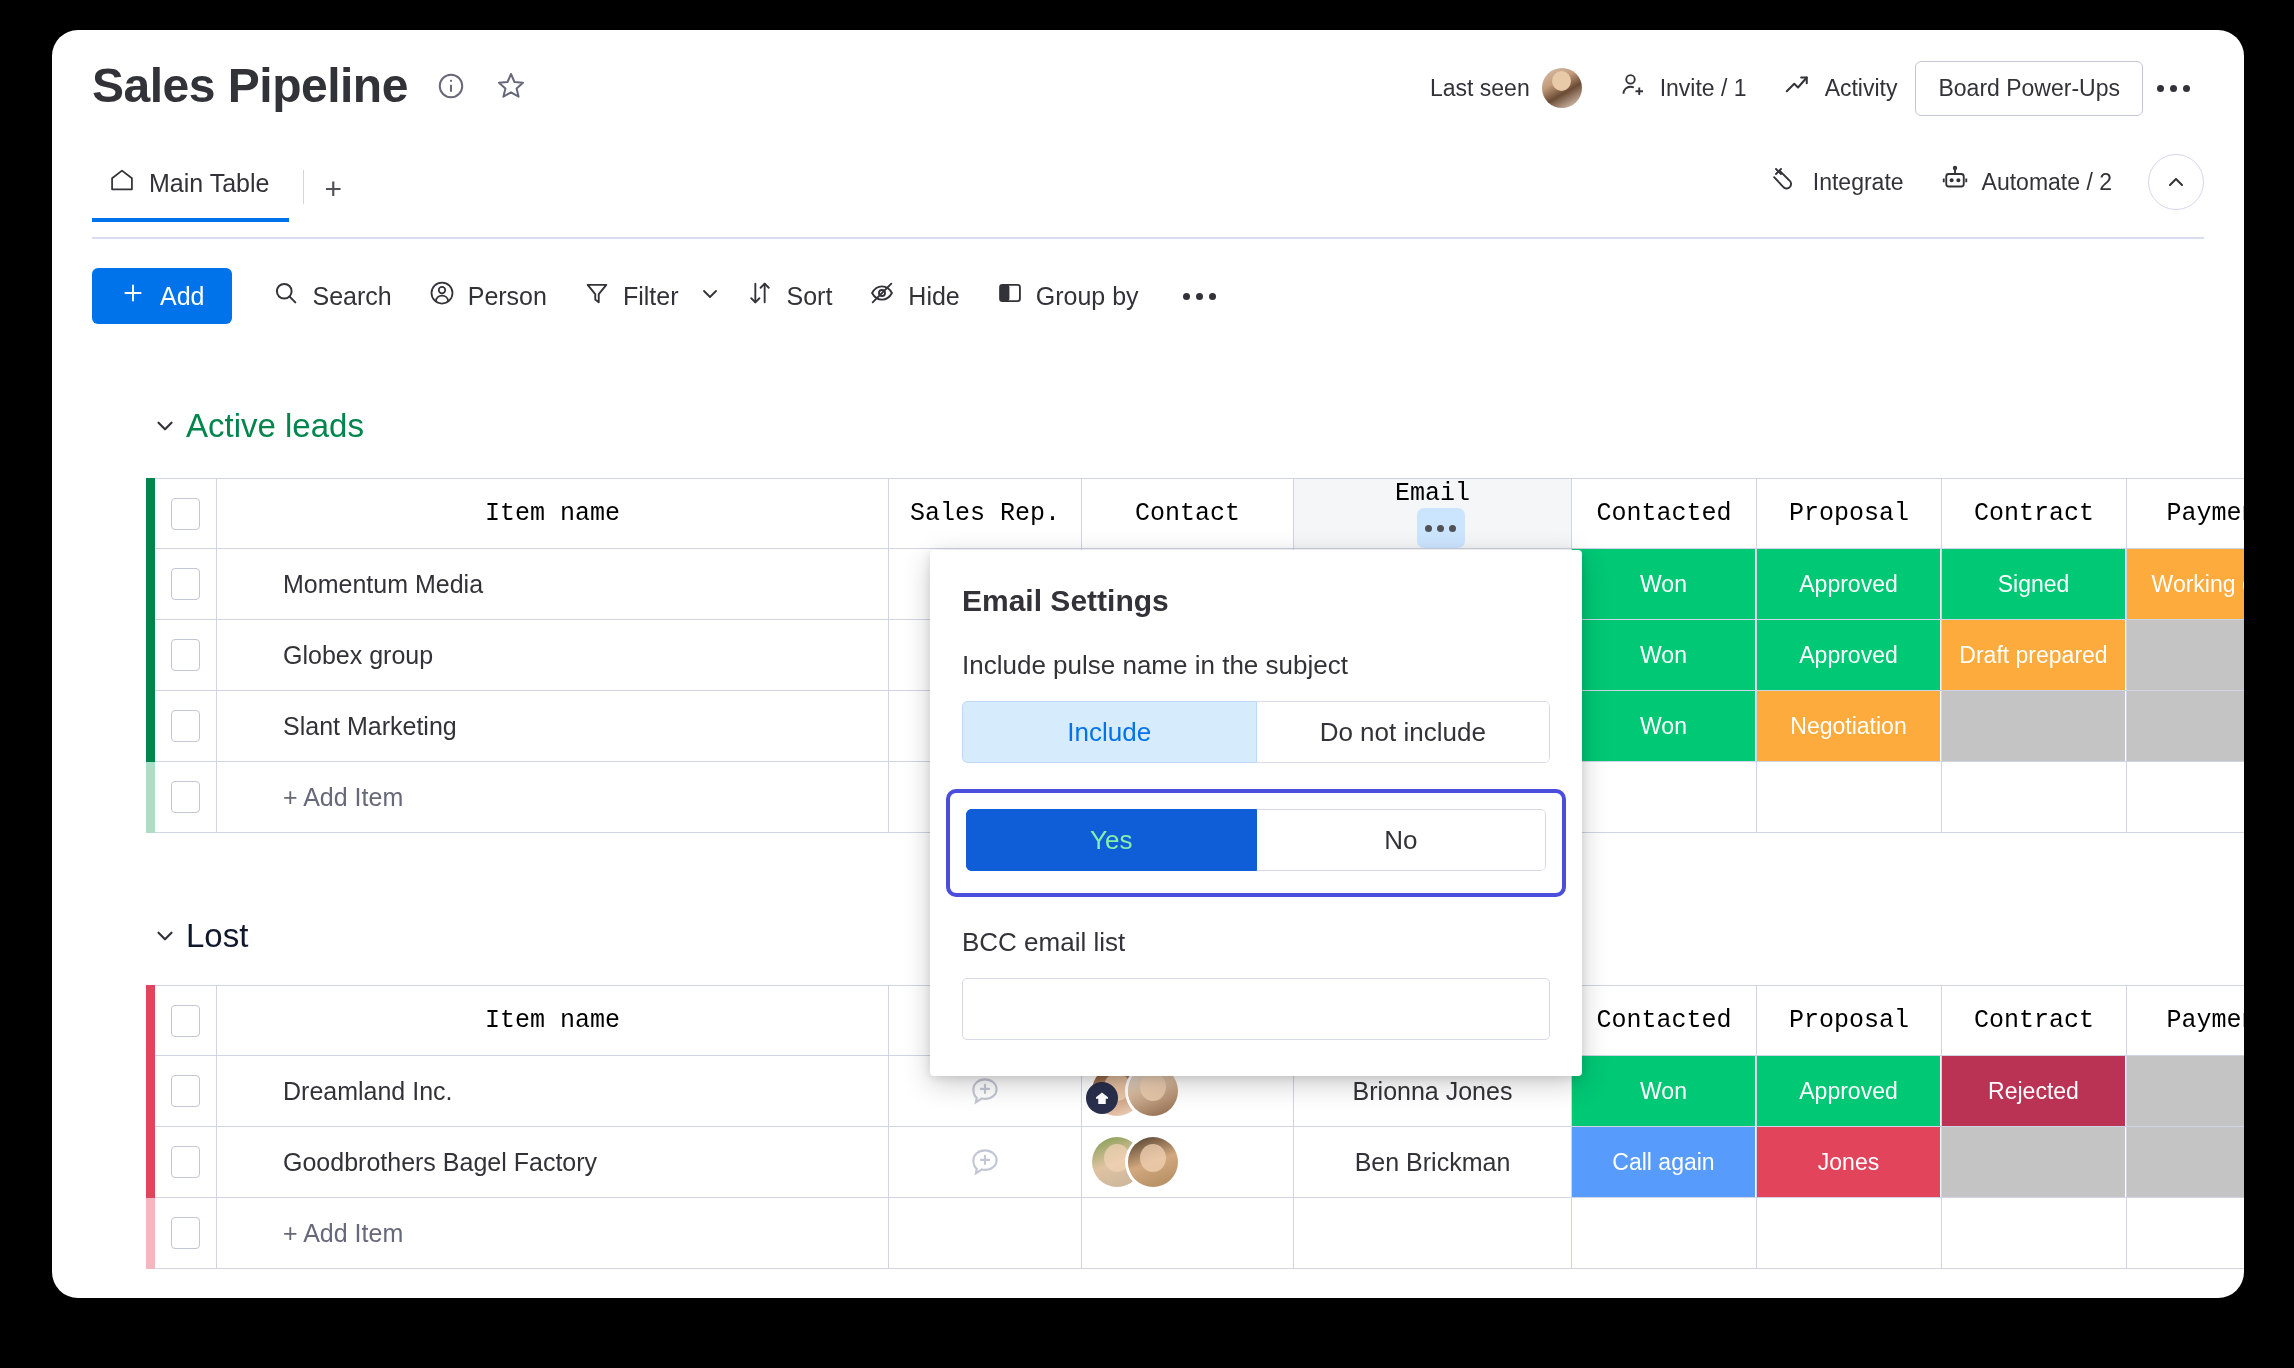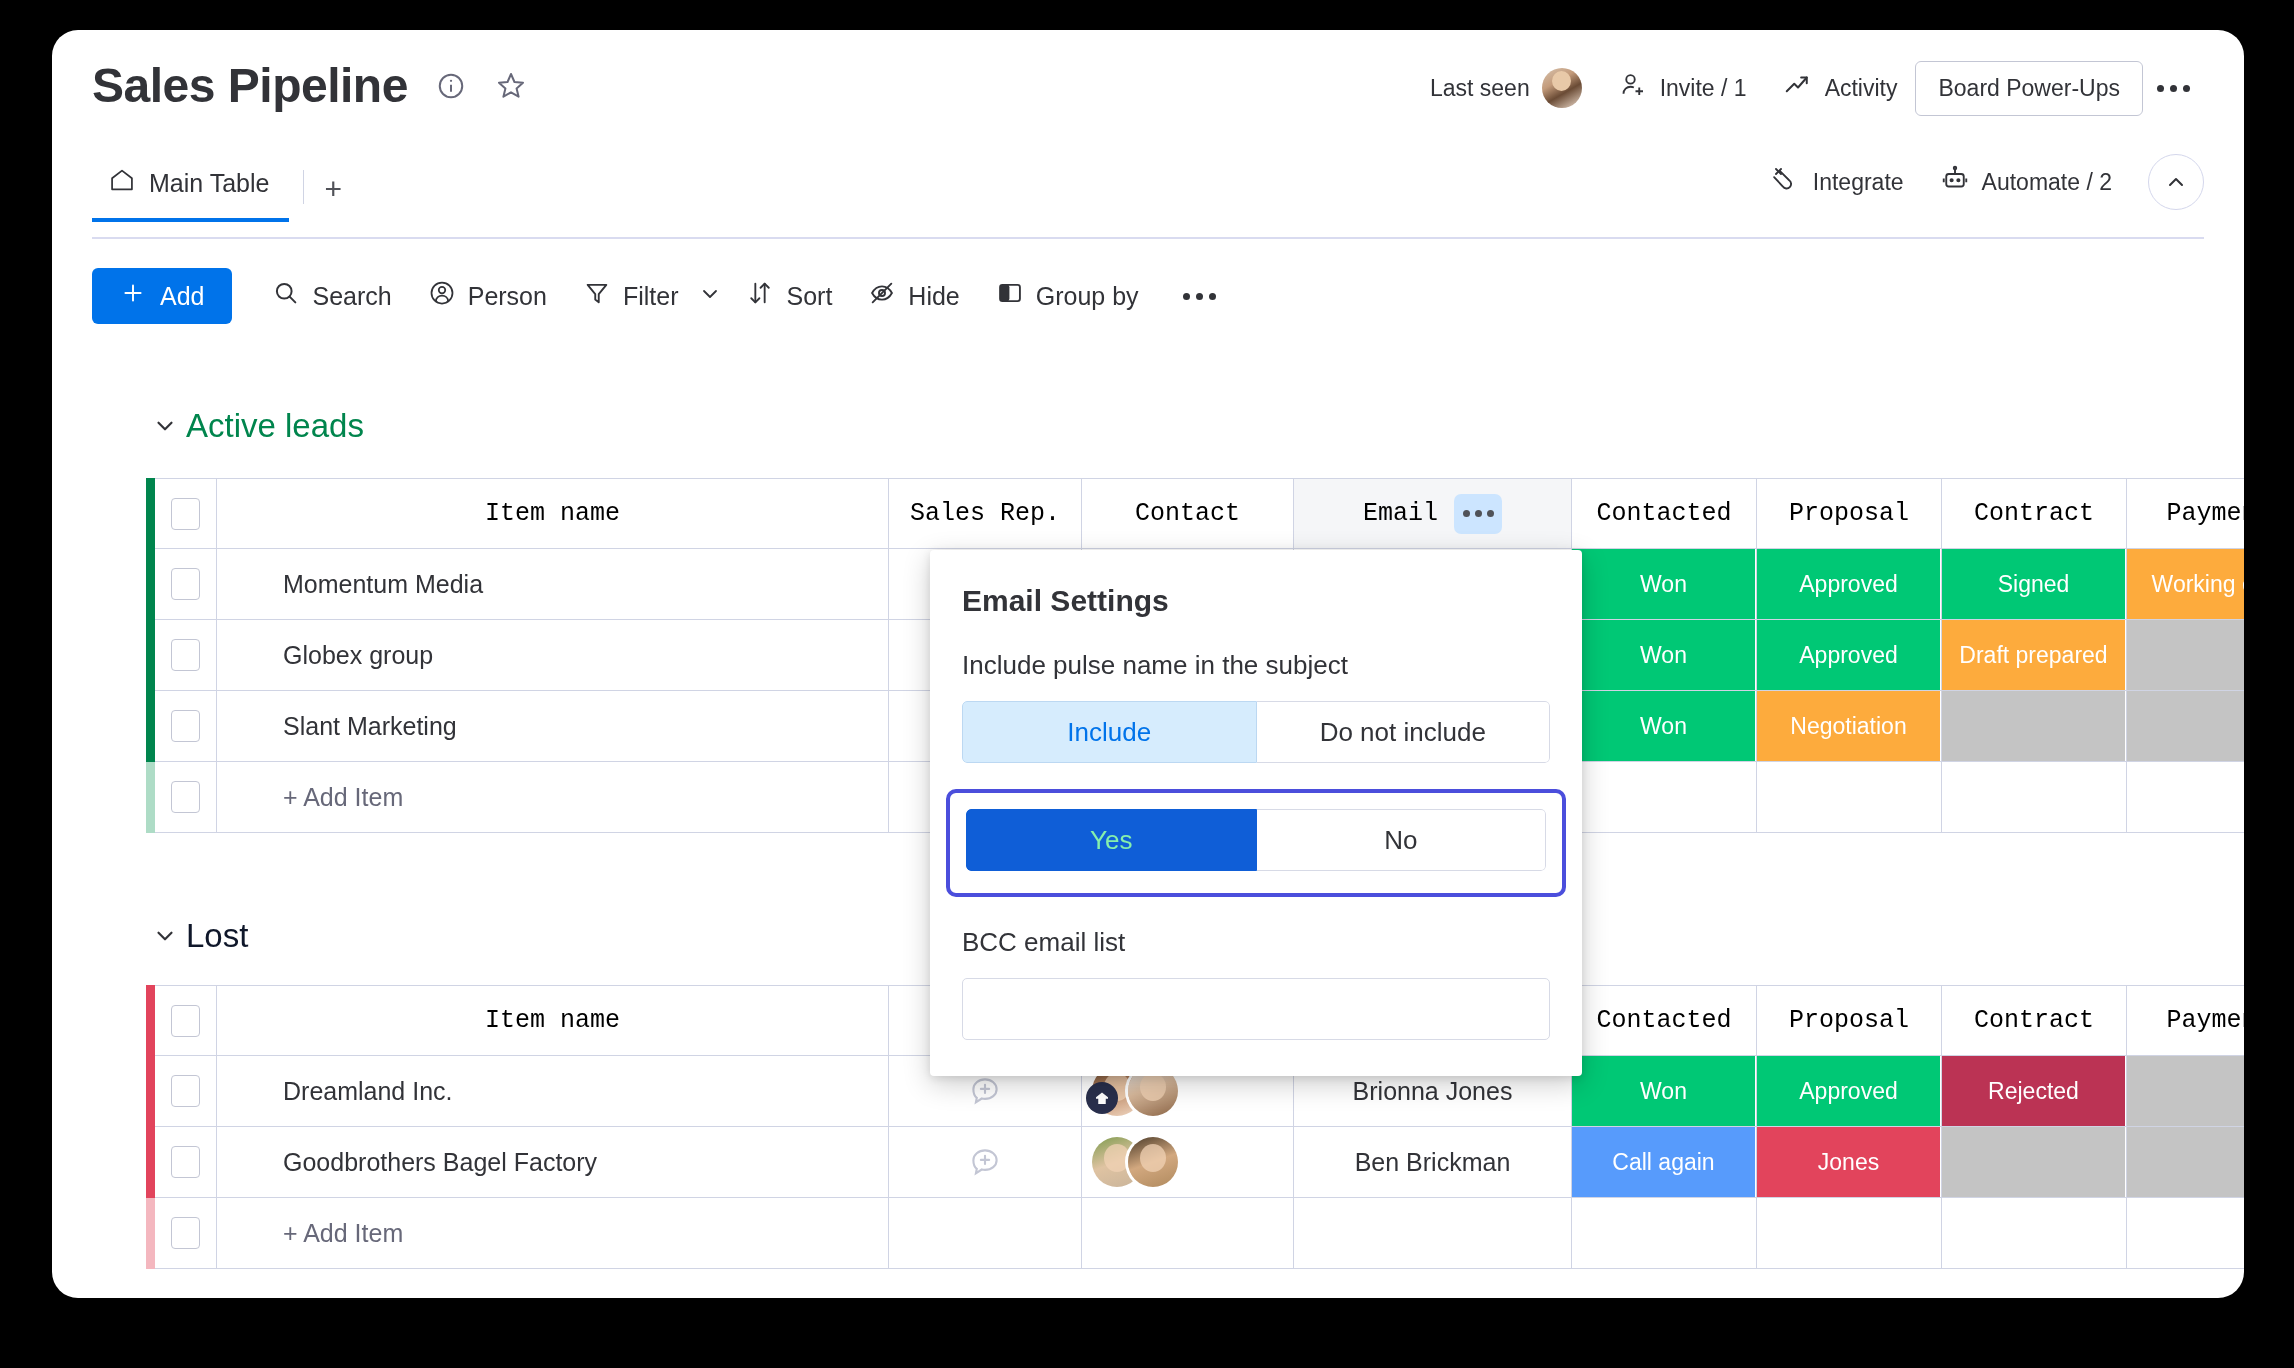--- a/index.html
+++ b/index.html
@@ -179,21 +179,21 @@
     display: flex; align-items: center; justify-content: center;
     font-size: 25px; color: #323338;
     overflow: hidden;
     flex: none;
   }
   .c-check { width: 62px; }
   .c-name  { width: 672px; justify-content: center; }
   .c-name.left-pad { justify-content: flex-start; padding-left: 66px; }
   .c-rep   { width: 193px; }
   .c-contact { width: 212px; }
-  .c-email { width: 278px; }
+  .c-email { width: 278px; flex-direction: column; }
   .c-status { width: 185px; }
   .hdr-row .cell { border-top: 1px solid #d0d4e4; background: #fff; color: #000000; font-family: Liberation Mono, monospace; }
   .hdr-row .c-email { background: #f5f6f8; }
   .chk {
     width: 29px; height: 32px; border: 1px solid #c3c6d4;
     border-radius: 4px; background: #fff;
   }
   .bubble { color: #c3c6d4; display: flex; }
   .status {
     color: #fff; font-size: 23px;

